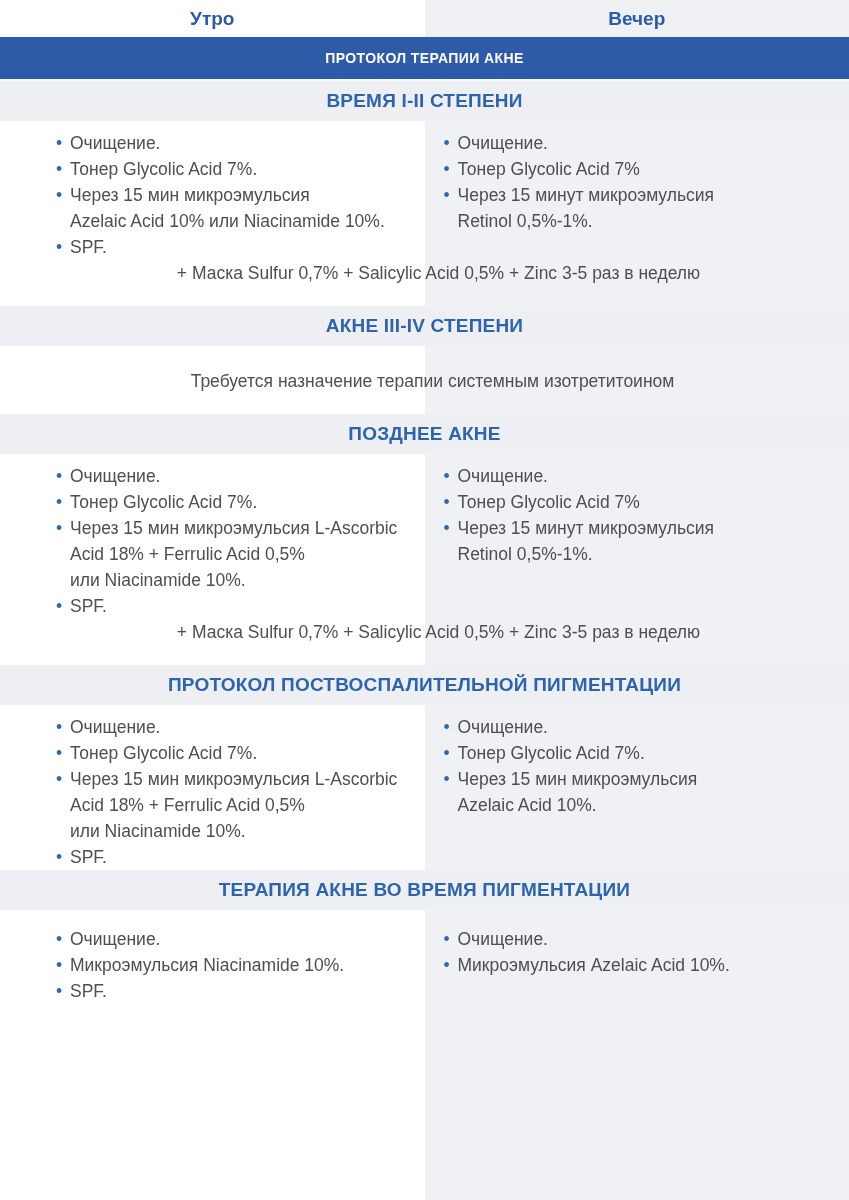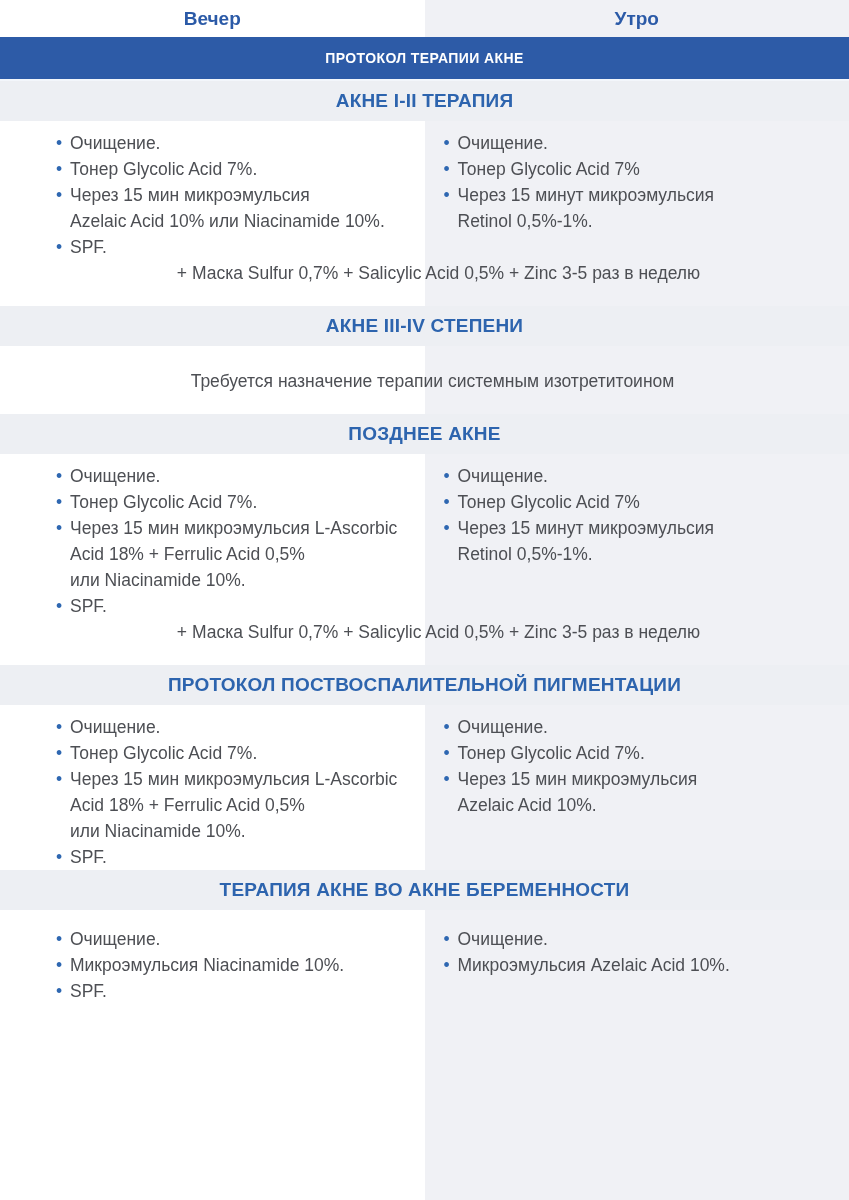--- a/index.html
+++ b/index.html
@@ -69,27 +69,27 @@
   }
   .footnote { margin: 0 0 20px 0; }
   .note { margin: 22px 12px 20px 0; }
 </style>
 </head>
 <body>
 
 <div class="page">
 
   <div class="col-headers">
+    <div class="col-header">Утро</div>
     <div class="col-header">Вечер</div>
-    <div class="col-header">Утро</div>
   </div>
 
   <div class="banner">ПРОТОКОЛ ТЕРАПИИ АКНЕ</div>
 
-  <div class="band">АКНЕ I-II ТЕРАПИЯ</div>
+  <div class="band">ВРЕМЯ I-II СТЕПЕНИ</div>
   <div class="content">
     <ul class="cell left">
       <li>Очищение.</li>
       <li>Тонер Glycolic Acid 7%.</li>
       <li>Через 15 мин микроэмульсия
 Azelaic Acid 10% или Niacinamide 10%.</li>
       <li>SPF.</li>
     </ul>
     <ul class="cell right">
       <li>Очищение.</li>
@@ -133,21 +133,21 @@
       <li>SPF.</li>
     </ul>
     <ul class="cell right">
       <li>Очищение.</li>
       <li>Тонер Glycolic Acid 7%.</li>
       <li>Через 15 мин микроэмульсия
 Azelaic Acid 10%.</li>
     </ul>
   </div>
 
-  <div class="band">ТЕРАПИЯ АКНЕ ВО АКНЕ БЕРЕМЕННОСТИ</div>
+  <div class="band">ТЕРАПИЯ АКНЕ ВО ВРЕМЯ ПИГМЕНТАЦИИ</div>
   <div class="content tall">
     <ul class="cell left">
       <li>Очищение.</li>
       <li>Микроэмульсия Niacinamide 10%.</li>
       <li>SPF.</li>
     </ul>
     <ul class="cell right">
       <li>Очищение.</li>
       <li>Микроэмульсия Azelaic Acid 10%.</li>
     </ul>

